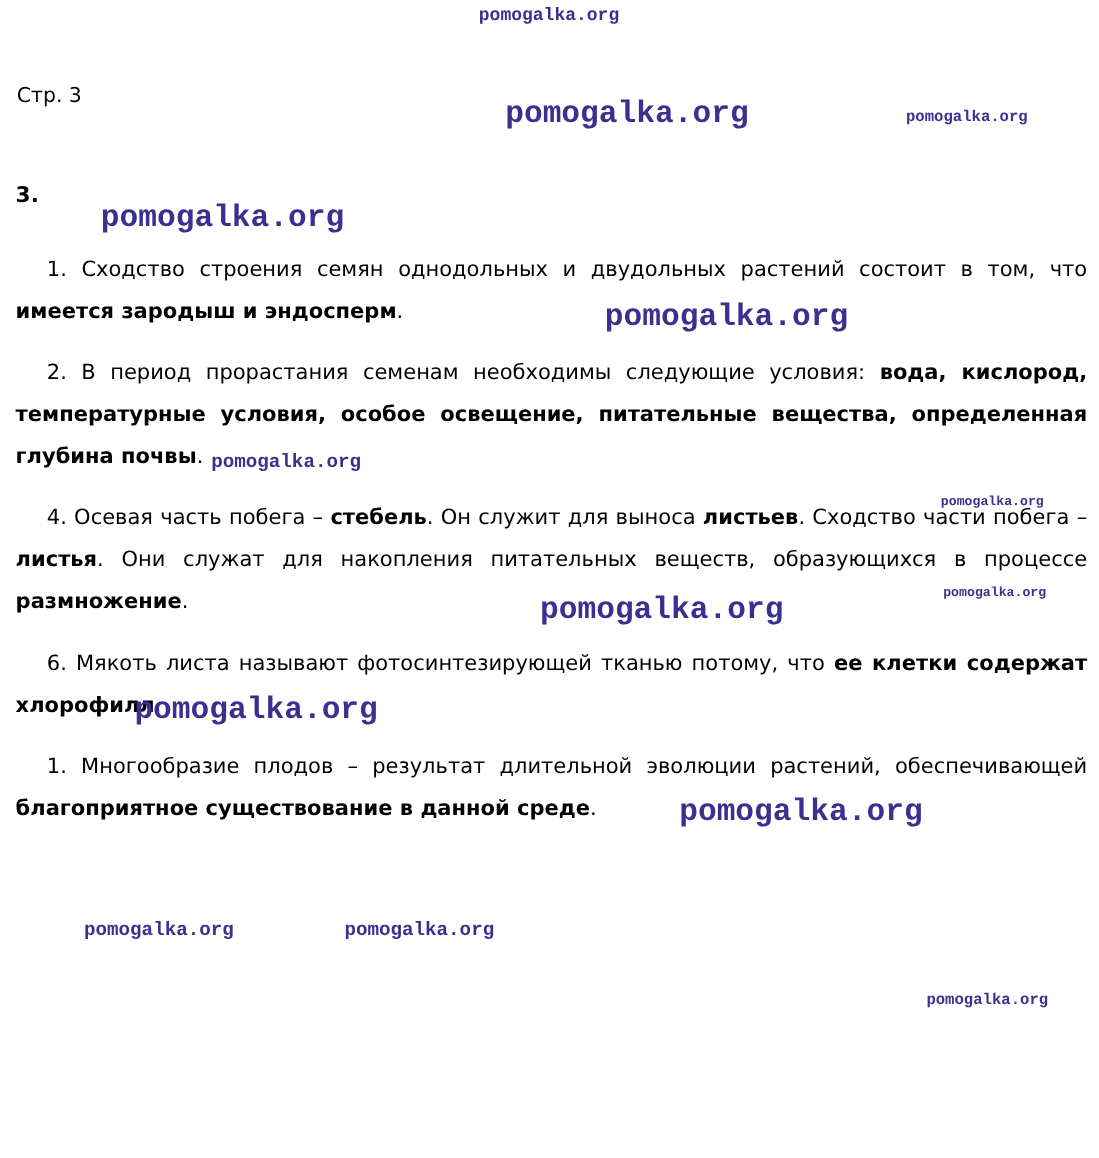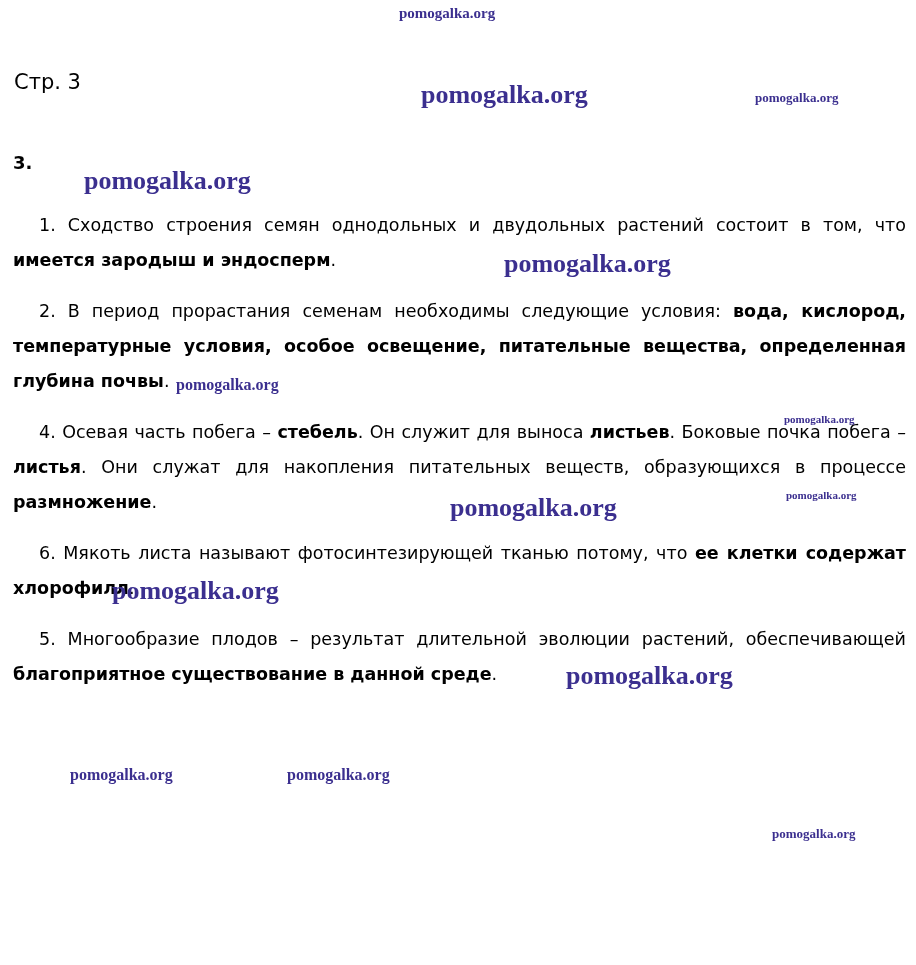--- a/index.html
+++ b/index.html
@@ -16,30 +16,30 @@
     overflow: hidden;
   }
   .page {
     position: relative;
     width: 916px;
     height: 965px;
   }
   .wm {
     position: absolute;
     color: #3b2f8f;
-    font-family: Liberation Serif, serif;
+    font-family: Liberation Mono, monospace;
     font-weight: bold;
     white-space: nowrap;
     pointer-events: none;
   }
   .page-num {
     position: absolute;
     left: 14px;
     top: 70px;
-    font-size: 21px;
+    font-size: 17px;
     color: #000;
   }
   .task-num {
     position: absolute;
     left: 13px;
     top: 152px;
     font-size: 18px;
     font-weight: bold;
     color: #000;
   }
@@ -67,23 +67,23 @@
 <body>
 
 <div class="page">
 
   <div class="page-num">Стр. 3</div>
   <div class="task-num">3.</div>
 
   <div class="content">
       <p class="para indent"><span>1. Сходство строения семян однодольных и двудольных растений состоит в том, что </span><b>имеется зародыш и эндосперм</b><span>.</span></p>
       <p class="para indent"><span>2. В период прорастания семенам необходимы следующие условия: </span><b>вода, кислород, температурные условия, особое освещение, питательные вещества, определенная глубина почвы</b><span>.</span></p>
-      <p class="para indent"><span>4. Осевая часть побега – </span><b>стебель</b><span>. Он служит для выноса </span><b>листьев</b><span>. Боковые почка побега – </span><b>листья</b><span>. Они служат для накопления питательных веществ, образующихся в процессе </span><b>размножение</b><span>.</span></p>
+      <p class="para indent"><span>4. Осевая часть побега – </span><b>стебель</b><span>. Он служит для выноса </span><b>листьев</b><span>. Сходство части побега – </span><b>листья</b><span>. Они служат для накопления питательных веществ, образующихся в процессе </span><b>размножение</b><span>.</span></p>
       <p class="para indent"><span>6. Мякоть листа называют фотосинтезирующей тканью потому, что </span><b>ее клетки содержат хлорофилл</b><span>.</span></p>
-      <p class="para indent"><span>5. Многообразие плодов – результат длительной эволюции растений, обеспечивающей </span><b>благоприятное существование в данной среде</b><span>.</span></p>
+      <p class="para indent"><span>1. Многообразие плодов – результат длительной эволюции растений, обеспечивающей </span><b>благоприятное существование в данной среде</b><span>.</span></p>
     </div>
 
   <div>
       <div class="wm" style="left: 399px; top: 5px; font-size: 15px; color: rgb(59, 47, 143);">pomogalka.org</div>
       <div class="wm" style="left: 421px; top: 80px; font-size: 26px; color: rgb(59, 47, 143);">pomogalka.org</div>
       <div class="wm" style="left: 755px; top: 90px; font-size: 13px; color: rgb(59, 47, 143);">pomogalka.org</div>
       <div class="wm" style="left: 84px; top: 166px; font-size: 26px; color: rgb(59, 47, 143);">pomogalka.org</div>
       <div class="wm" style="left: 504px; top: 249px; font-size: 26px; color: rgb(59, 47, 143);">pomogalka.org</div>
       <div class="wm" style="left: 176px; top: 376px; font-size: 16px; color: rgb(59, 47, 143);">pomogalka.org</div>
       <div class="wm" style="left: 784px; top: 413px; font-size: 11px; color: rgb(59, 47, 143);">pomogalka.org</div>

